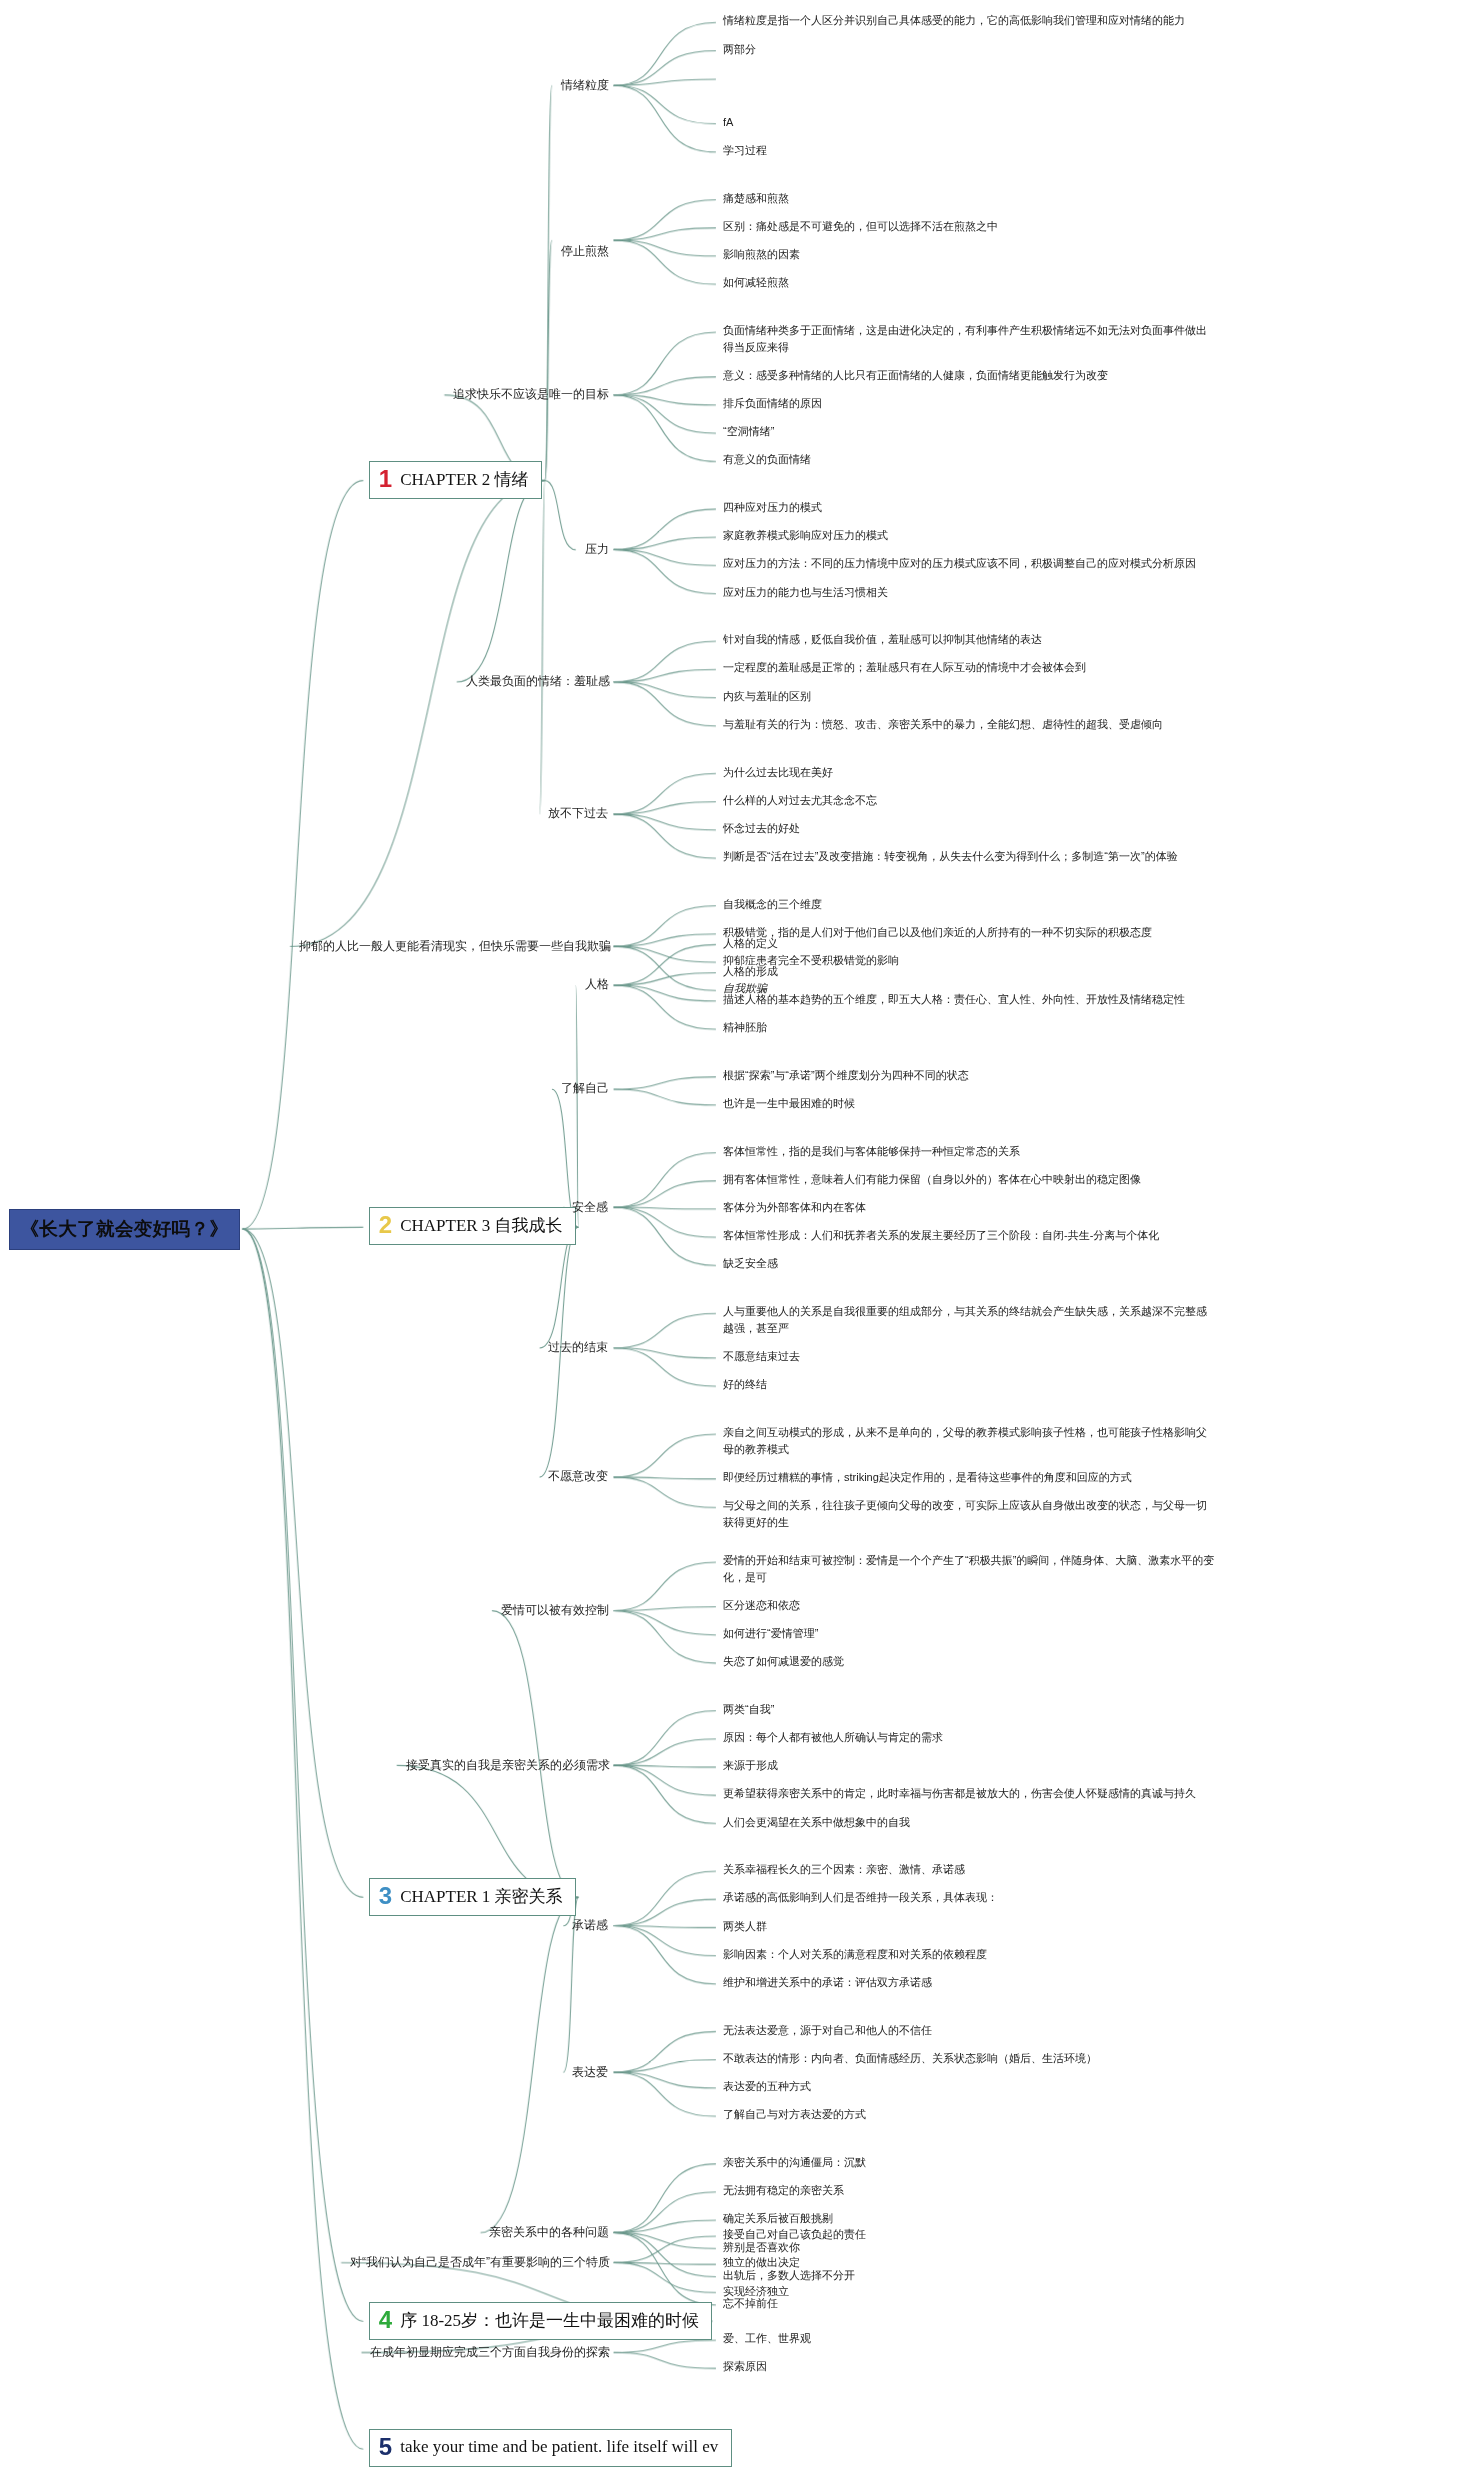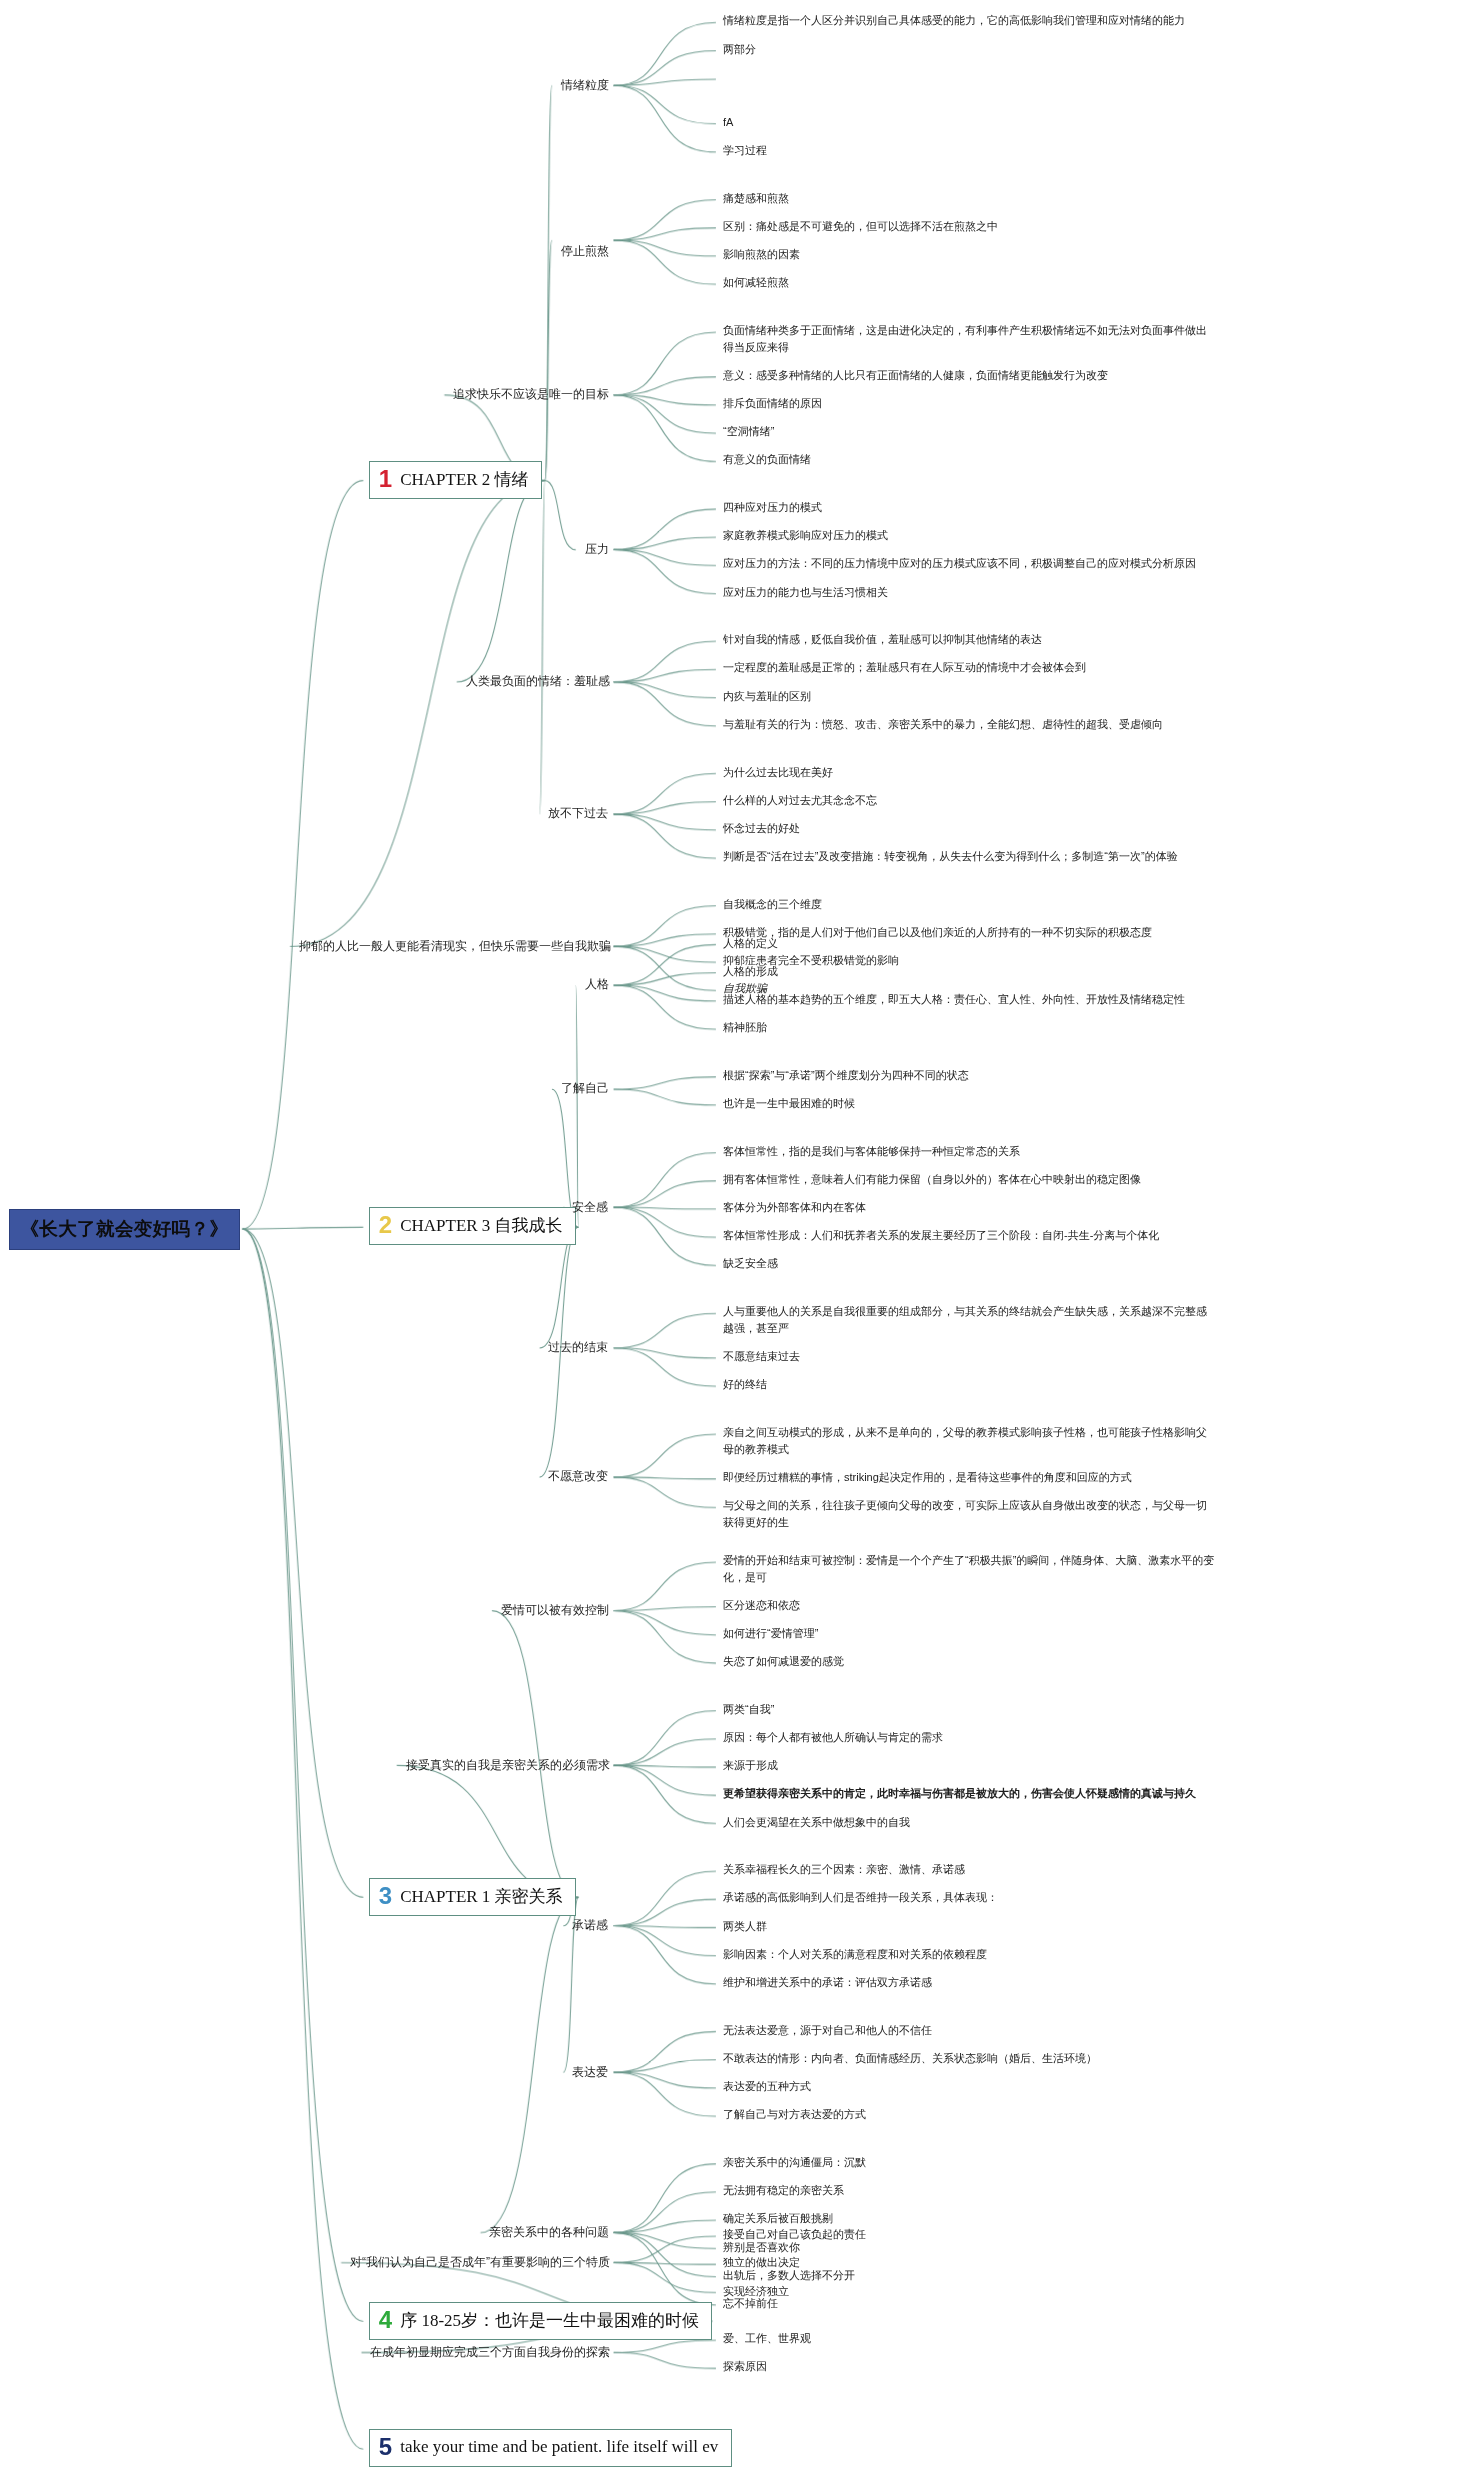--- a/index.html
+++ b/index.html
@@ -227,21 +227,21 @@
       <span class="num" style="color: rgb(62, 143, 196);">3</span>
       <span class="ctext">CHAPTER 1 亲密关系</span>
     </div>
     <div class="node l3" style="left: 723px; width: 494px; top: 1552px;">爱情的开始和结束可被控制：爱情是一个个产生了“积极共振”的瞬间，伴随身体、大脑、激素水平的变化，是可</div>
     <div class="node l3 nowrap" style="left: 723px; width: auto; top: 1597px;">区分迷恋和依恋</div>
     <div class="node l3 nowrap" style="left: 723px; width: auto; top: 1625px;">如何进行“爱情管理”</div>
     <div class="node l3 nowrap" style="left: 723px; width: auto; top: 1653px;">失恋了如何减退爱的感觉</div>
     <div class="node l3 nowrap" style="left: 723px; width: auto; top: 1701px;">两类“自我”</div>
     <div class="node l3 nowrap" style="left: 723px; width: auto; top: 1729px;">原因：每个人都有被他人所确认与肯定的需求</div>
     <div class="node l3 nowrap" style="left: 723px; width: auto; top: 1757px;">来源于形成</div>
-    <div class="node l3" style="left: 723px; width: 494px; top: 1785px; font-weight: bold;">更希望获得亲密关系中的肯定，此时幸福与伤害都是被放大的，伤害会使人怀疑感情的真诚与持久</div>
+    <div class="node l3" style="left: 723px; width: 494px; top: 1785px;">更希望获得亲密关系中的肯定，此时幸福与伤害都是被放大的，伤害会使人怀疑感情的真诚与持久</div>
     <div class="node l3 nowrap" style="left: 723px; width: auto; top: 1814px;">人们会更渴望在关系中做想象中的自我</div>
     <div class="node l3 nowrap" style="left: 723px; width: auto; top: 1861px; text-align: right;">关系幸福程长久的三个因素：亲密、激情、承诺感</div>
     <div class="node l3 nowrap" style="left: 723px; width: auto; top: 1889px;">承诺感的高低影响到人们是否维持一段关系，具体表现：</div>
     <div class="node l3 nowrap" style="left: 723px; width: auto; top: 1918px;">两类人群</div>
     <div class="node l3 nowrap" style="left: 723px; width: auto; top: 1946px;">影响因素：个人对关系的满意程度和对关系的依赖程度</div>
     <div class="node l3 nowrap" style="left: 723px; width: auto; top: 1974px;">维护和增进关系中的承诺：评估双方承诺感</div>
     <div class="node l3 nowrap" style="left: 723px; width: auto; top: 2022px;">无法表达爱意，源于对自己和他人的不信任</div>
     <div class="node l3 nowrap" style="left: 723px; width: auto; top: 2050px;">不敢表达的情形：内向者、负面情感经历、关系状态影响（婚后、生活环境）</div>
     <div class="node l3 nowrap" style="left: 723px; width: auto; top: 2078px;">表达爱的五种方式</div>
     <div class="node l3 nowrap" style="left: 723px; width: auto; top: 2106px;">了解自己与对方表达爱的方式</div>

